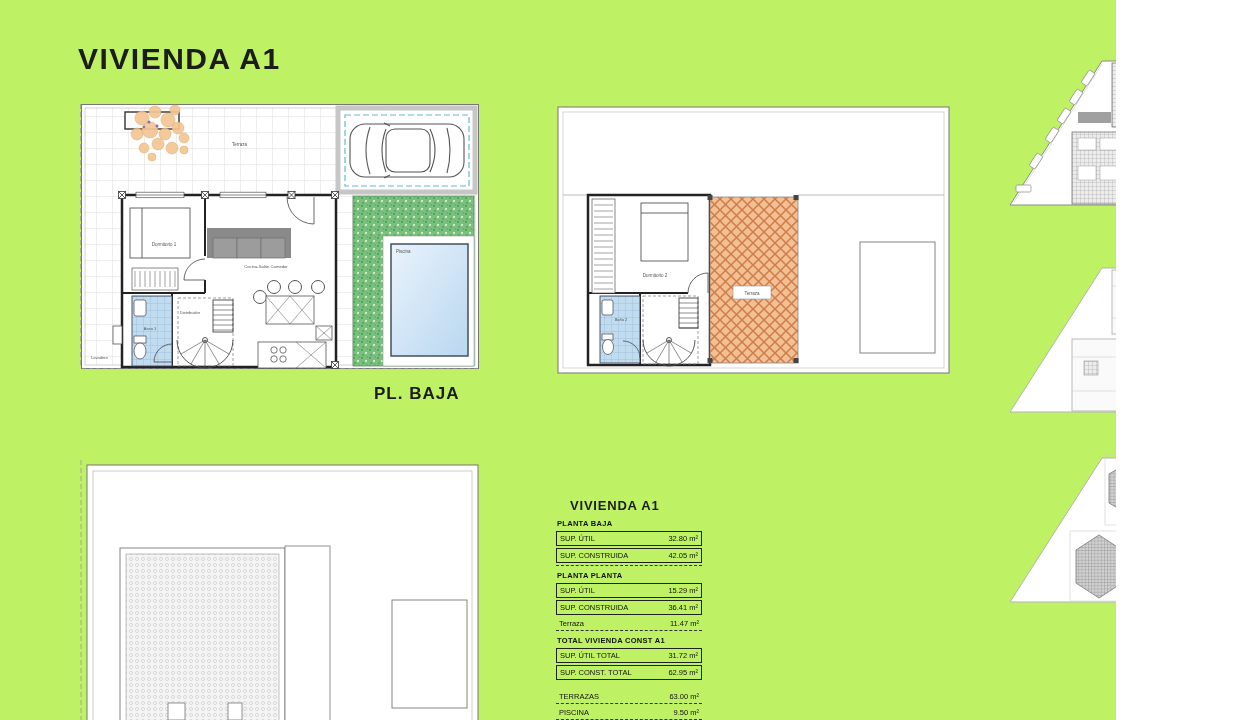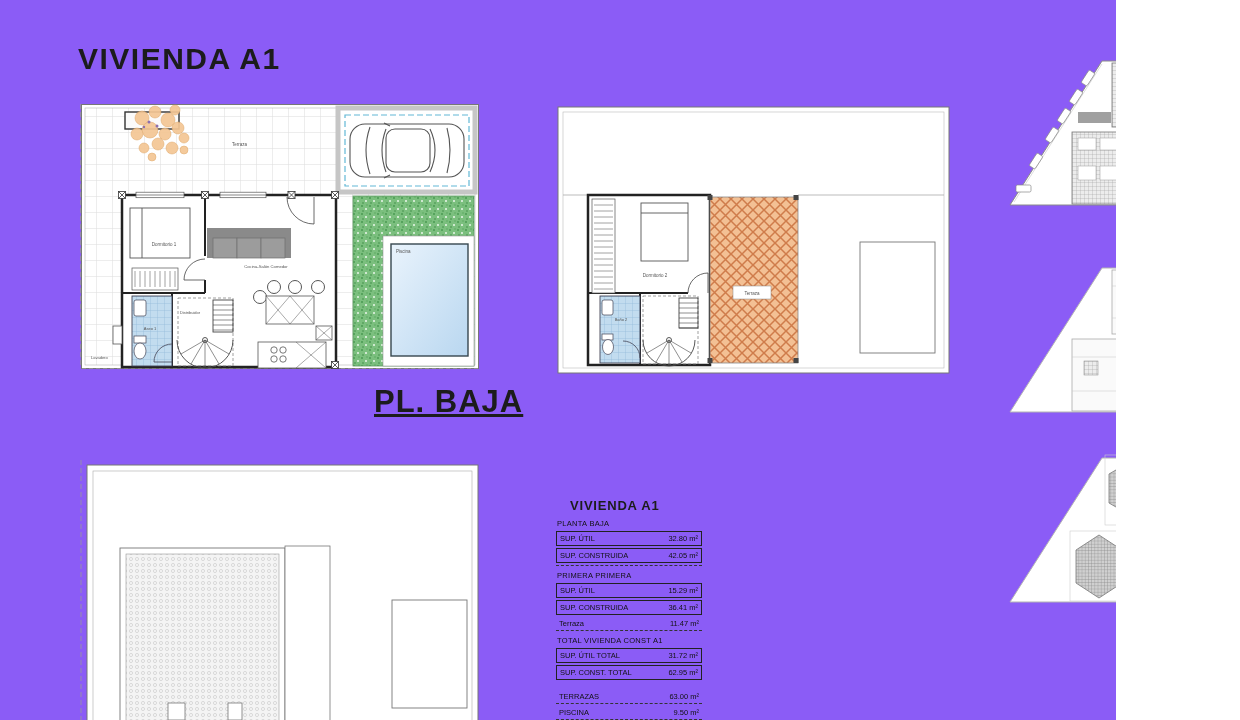--- a/index.html
+++ b/index.html
@@ -1,32 +1,32 @@
 <!DOCTYPE html>
 <html><head>
 <meta charset="utf-8">
 <style>
   html,body{margin:0;padding:0;background:#fff;}
-  .sheet{position:relative;width:1116px;height:720px;background:#8b5cf6;overflow:hidden;
+  .sheet{position:relative;width:1116px;height:720px;background:#bef264;overflow:hidden;
          font-family:"Liberation Sans",sans-serif;color:#111;}
   .page-title{position:absolute;left:78px;top:42px;font-size:30px;font-weight:bold;
               letter-spacing:1.5px;color:#1c1c1c;}
-  .plan-label{position:absolute;font-size:31px;font-weight:bold;letter-spacing:1px;color:#1c1c1c;text-decoration:underline;}
+  .plan-label{position:absolute;font-size:17px;font-weight:bold;letter-spacing:1px;color:#1c1c1c;}
   .plan-label.baja{left:374px;top:384px;}
   .plan-label.primera{left:793px;top:384px;}
   svg{position:absolute;}
   #svg-ground{left:80px;top:100px;}
   #svg-first{left:555px;top:100px;}
   #svg-roof{left:80px;top:460px;}
   #svg-site1{left:1008px;top:54px;}
   #svg-site2{left:1008px;top:261px;}
   #svg-site3{left:1008px;top:451px;}
   .area-table{position:absolute;left:556px;top:498px;width:146px;}
   .tbl-title{font-size:13px;font-weight:bold;letter-spacing:.8px;margin:0 0 6px 14px;color:#1c1c1c;}
-  .sec-head{font-size:7.5px;font-weight:normal;letter-spacing:.3px;margin:5px 0 3px 1px;}
+  .sec-head{font-size:7.5px;font-weight:bold;letter-spacing:.3px;margin:5px 0 3px 1px;}
   .trow{display:flex;justify-content:space-between;align-items:center;font-size:7.5px;
         padding:2px 3px;margin-bottom:2px;}
   .trow.boxed{border:1px solid #222;}
   .trow.dashline{border-bottom:1px dashed #333;}
   .dash{border-top:1px dashed #333;height:0;margin:2px 0 4px;}
   .gap{height:8px;}
   text{font-family:"Liberation Sans",sans-serif;fill:#555;}
 </style>
 </head>
 <body>
@@ -300,21 +300,21 @@
     <div class="trow boxed">
       <span>SUP. ÚTIL</span>
       <span class="val">32.80 m²</span>
     </div>
     <div class="trow boxed">
       <span>SUP. CONSTRUIDA</span>
       <span class="val">42.05 m²</span>
     </div>
     <div class="dash"></div>
 
-    <div class="sec-head">PRIMERA PRIMERA</div>
+    <div class="sec-head">PLANTA PLANTA</div>
     <div class="trow boxed">
       <span>SUP. ÚTIL</span>
       <span class="val">15.29 m²</span>
     </div>
     <div class="trow boxed">
       <span>SUP. CONSTRUIDA</span>
       <span class="val">36.41 m²</span>
     </div>
     <div class="trow dashline">
       <span>Terraza</span>

